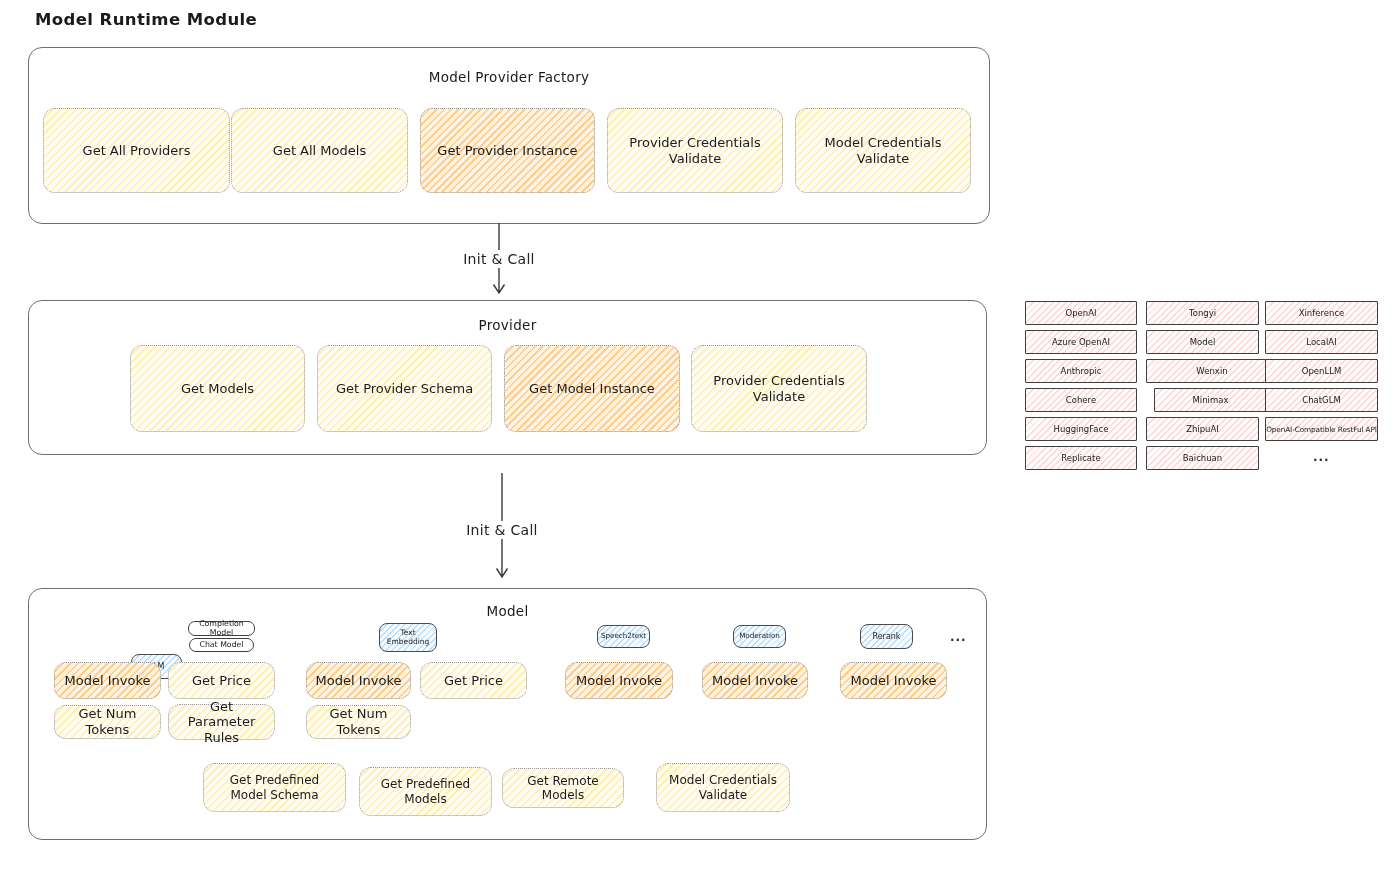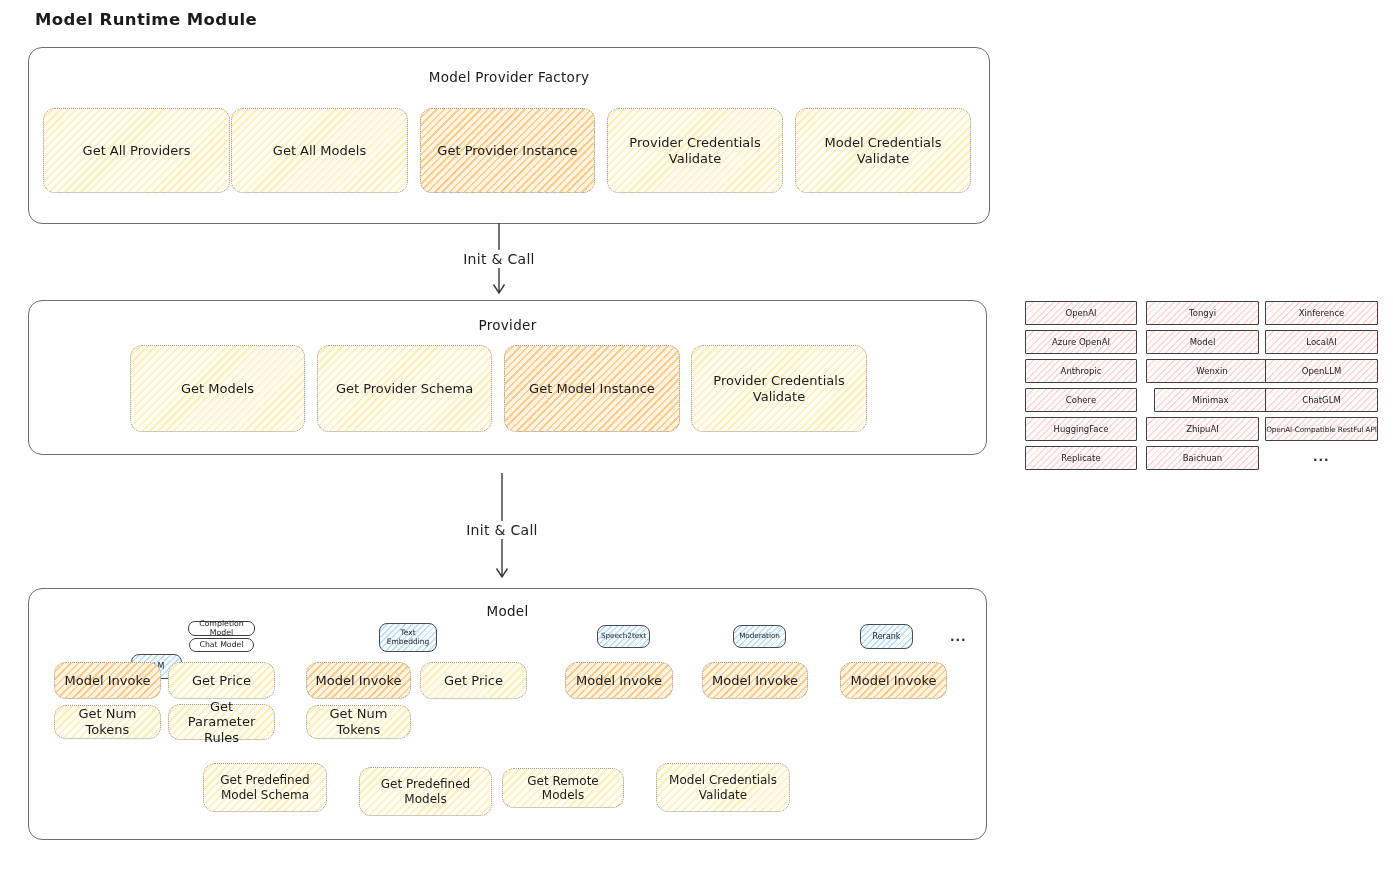--- a/index.html
+++ b/index.html
@@ -125,16 +125,16 @@
 <div class="box dotted fill-orange fn" style="left:306px;top:662px;width:105px;height:37px;">Model Invoke</div>
 <div class="box dotted fill-yellow fn" style="left:420px;top:662px;width:107px;height:37px;">Get Price</div>
 <div class="box dotted fill-orange fn" style="left:565px;top:662px;width:108px;height:37px;">Model Invoke</div>
 <div class="box dotted fill-orange fn" style="left:702px;top:662px;width:106px;height:37px;">Model Invoke</div>
 <div class="box dotted fill-orange fn" style="left:840px;top:662px;width:107px;height:37px;">Model Invoke</div>
 
 <div class="box dotted fill-yellow fn" style="left:54px;top:705px;width:107px;height:34px;">Get Num Tokens</div>
 <div class="box dotted fill-yellow fn" style="left:168px;top:704px;width:107px;height:36px;">Get Parameter Rules</div>
 <div class="box dotted fill-yellow fn" style="left:306px;top:705px;width:105px;height:34px;">Get Num Tokens</div>
 
-<div class="box dotted fill-yellow fn-sm" style="left:203px;top:763px;width:124px;height:49px;">Get Predefined Model Schema</div>
+<div class="box dotted fill-yellow fn-sm" style="left:203px;top:763px;width:143px;height:49px;">Get Predefined Model Schema</div>
 <div class="box dotted fill-yellow fn-sm" style="left:359px;top:767px;width:133px;height:49px;">Get Predefined Models</div>
 <div class="box dotted fill-yellow fn-sm" style="left:502px;top:768px;width:122px;height:40px;">Get Remote Models</div>
 <div class="box dotted fill-yellow fn-sm" style="left:656px;top:763px;width:134px;height:49px;">Model Credentials Validate</div>
 
 </body></html>

